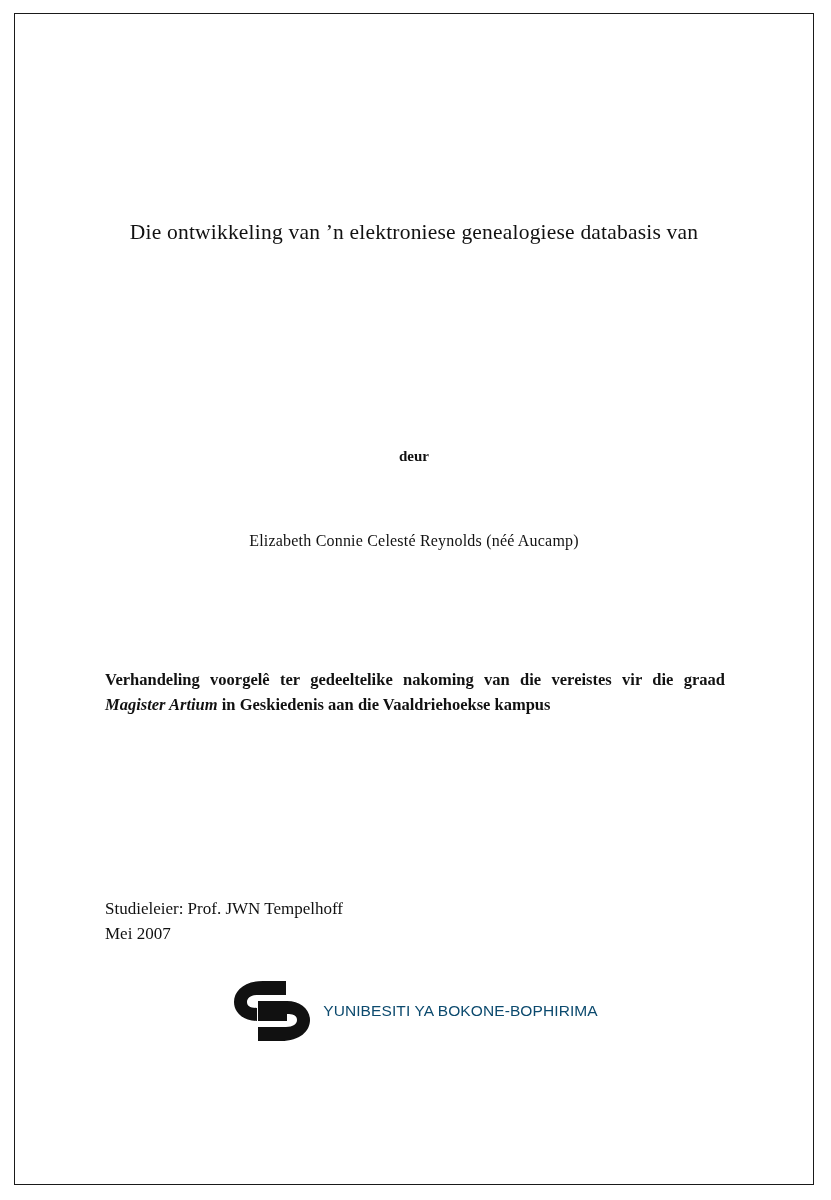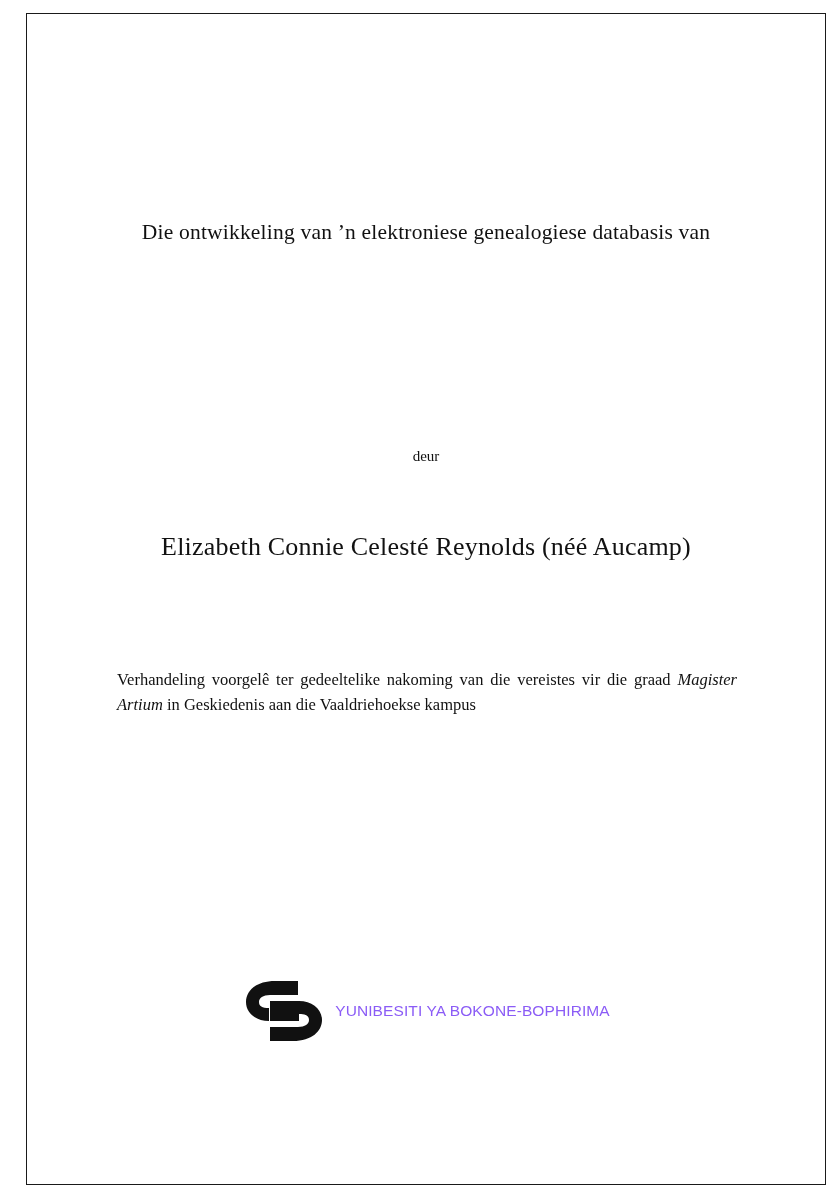--- a/index.html
+++ b/index.html
@@ -17,21 +17,20 @@
   }
   .page {
     position: absolute;
     left: 14px;
     top: 13px;
     width: 800px;
     height: 1172px;
     border: 1.5px solid #1a1a1a;
     background: #ffffff;
     box-sizing: border-box;
-    margin-left: 12px;
   }
   .inner {
     position: absolute;
     left: 0;
     top: 0;
     right: 0;
     bottom: 0;
     padding: 0 86px;
     box-sizing: border-box;
   }
@@ -50,43 +49,45 @@
     white-space: nowrap;
   }
 
   .deur {
     position: absolute;
     left: 0;
     right: 0;
     top: 434px;
     text-align: center;
     font-size: 15px;
+    font-weight: bold;
   }
 
   .author {
     position: absolute;
     left: 0;
     right: 0;
     top: 518px;
     text-align: center;
-    font-size: 26px;
+    font-size: 16px;
     letter-spacing: 0.2px;
   }
 
   .statement {
     position: absolute;
     left: 90px;
     right: 88px;
     top: 654px;
     font-size: 16.5px;
     line-height: 24.5px;
   }
   .statement .just {
     text-align: justify;
     text-justify: inter-word;
+    font-weight: bold;
   }
   .statement em {
     font-style: italic;
   }
 
   .supervisor {
     position: absolute;
     left: 90px;
     top: 882px;
     font-size: 17px;
@@ -107,21 +108,21 @@
     height: 68px;
     margin-right: 9px;
     flex: none;
   }
   .logo-text {
     font-family: "Liberation Sans", sans-serif;
     font-size: 15.5px;
     line-height: 18.5px;
     letter-spacing: 0.1px;
     font-weight: 500;
-    color: #8b5cf6;
+    color: #0c4a6e;
     white-space: nowrap;
   }
 </style>
 </head>
 <body>
 
 <div class="page">
   <div class="inner">
 
     <div class="title-block">
@@ -129,20 +130,24 @@
     </div>
 
     <div class="deur">deur</div>
 
     <div class="author">Elizabeth Connie Celesté Reynolds (néé Aucamp)</div>
 
     <div class="statement">
       <div class="just"><span>Verhandeling voorgelê ter gedeeltelike nakoming van die vereistes vir die graad </span><em>Magister Artium</em><span> in Geskiedenis aan die Vaaldriehoekse kampus</span></div>
     </div>
 
+    <div class="supervisor">
+      <div>Studieleier: Prof. JWN Tempelhoff</div>
+      <div>Mei 2007</div>
+    </div>
 
     <div class="logo-row">
       <svg class="logo-mark" viewBox="0 0 84 68" aria-hidden="true">
         <path d="M33 4 C14 4 4 14 4 25 C4 36 14 44 27 44 L27 31 C20 31 17 29 17 25 C17 21 21 18 28 18 L56 18 L56 4 Z" fill="#111111"></path>
         <path d="M51 64 C70 64 80 54 80 43 C80 32 70 24 57 24 L57 37 C64 37 67 39 67 43 C67 47 63 50 56 50 L28 50 L28 64 Z" fill="#111111"></path>
         <rect x="28" y="24" width="29" height="20" fill="#111111"></rect>
       </svg>
       <div class="logo-text">
         <div>YUNIBESITI YA BOKONE-BOPHIRIMA</div>
       </div>

